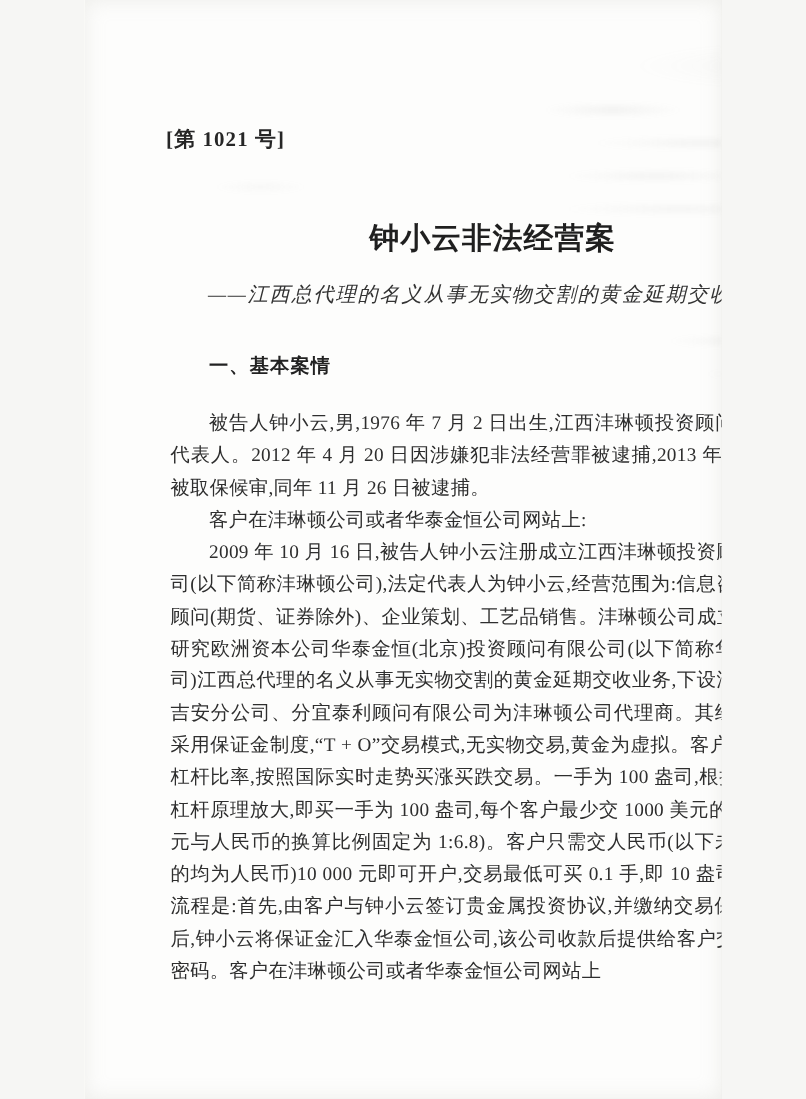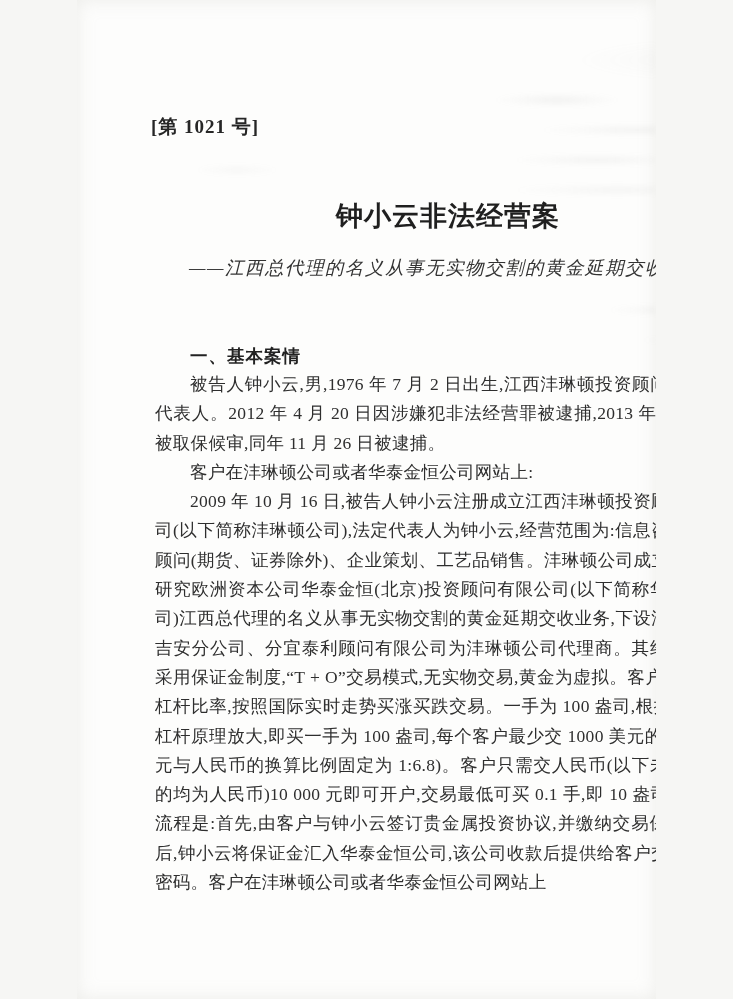--- a/index.html
+++ b/index.html
@@ -64,21 +64,21 @@
     text-align: center;
     font-style: italic;
     font-size: 18.5px;
     letter-spacing: 1.5px;
     color: #333;
     white-space: nowrap;
   }
   .section-heading {
     position: absolute;
     left: 113px;
-    top: 344px;
+    top: 320px;
     margin: 0;
     font-family: "Liberation Sans", "DejaVu Sans", sans-serif;
     font-size: 17.5px;
     font-weight: bold;
     letter-spacing: 1px;
     color: #222;
   }
   .body-text {
     position: absolute;
     left: 78px;

